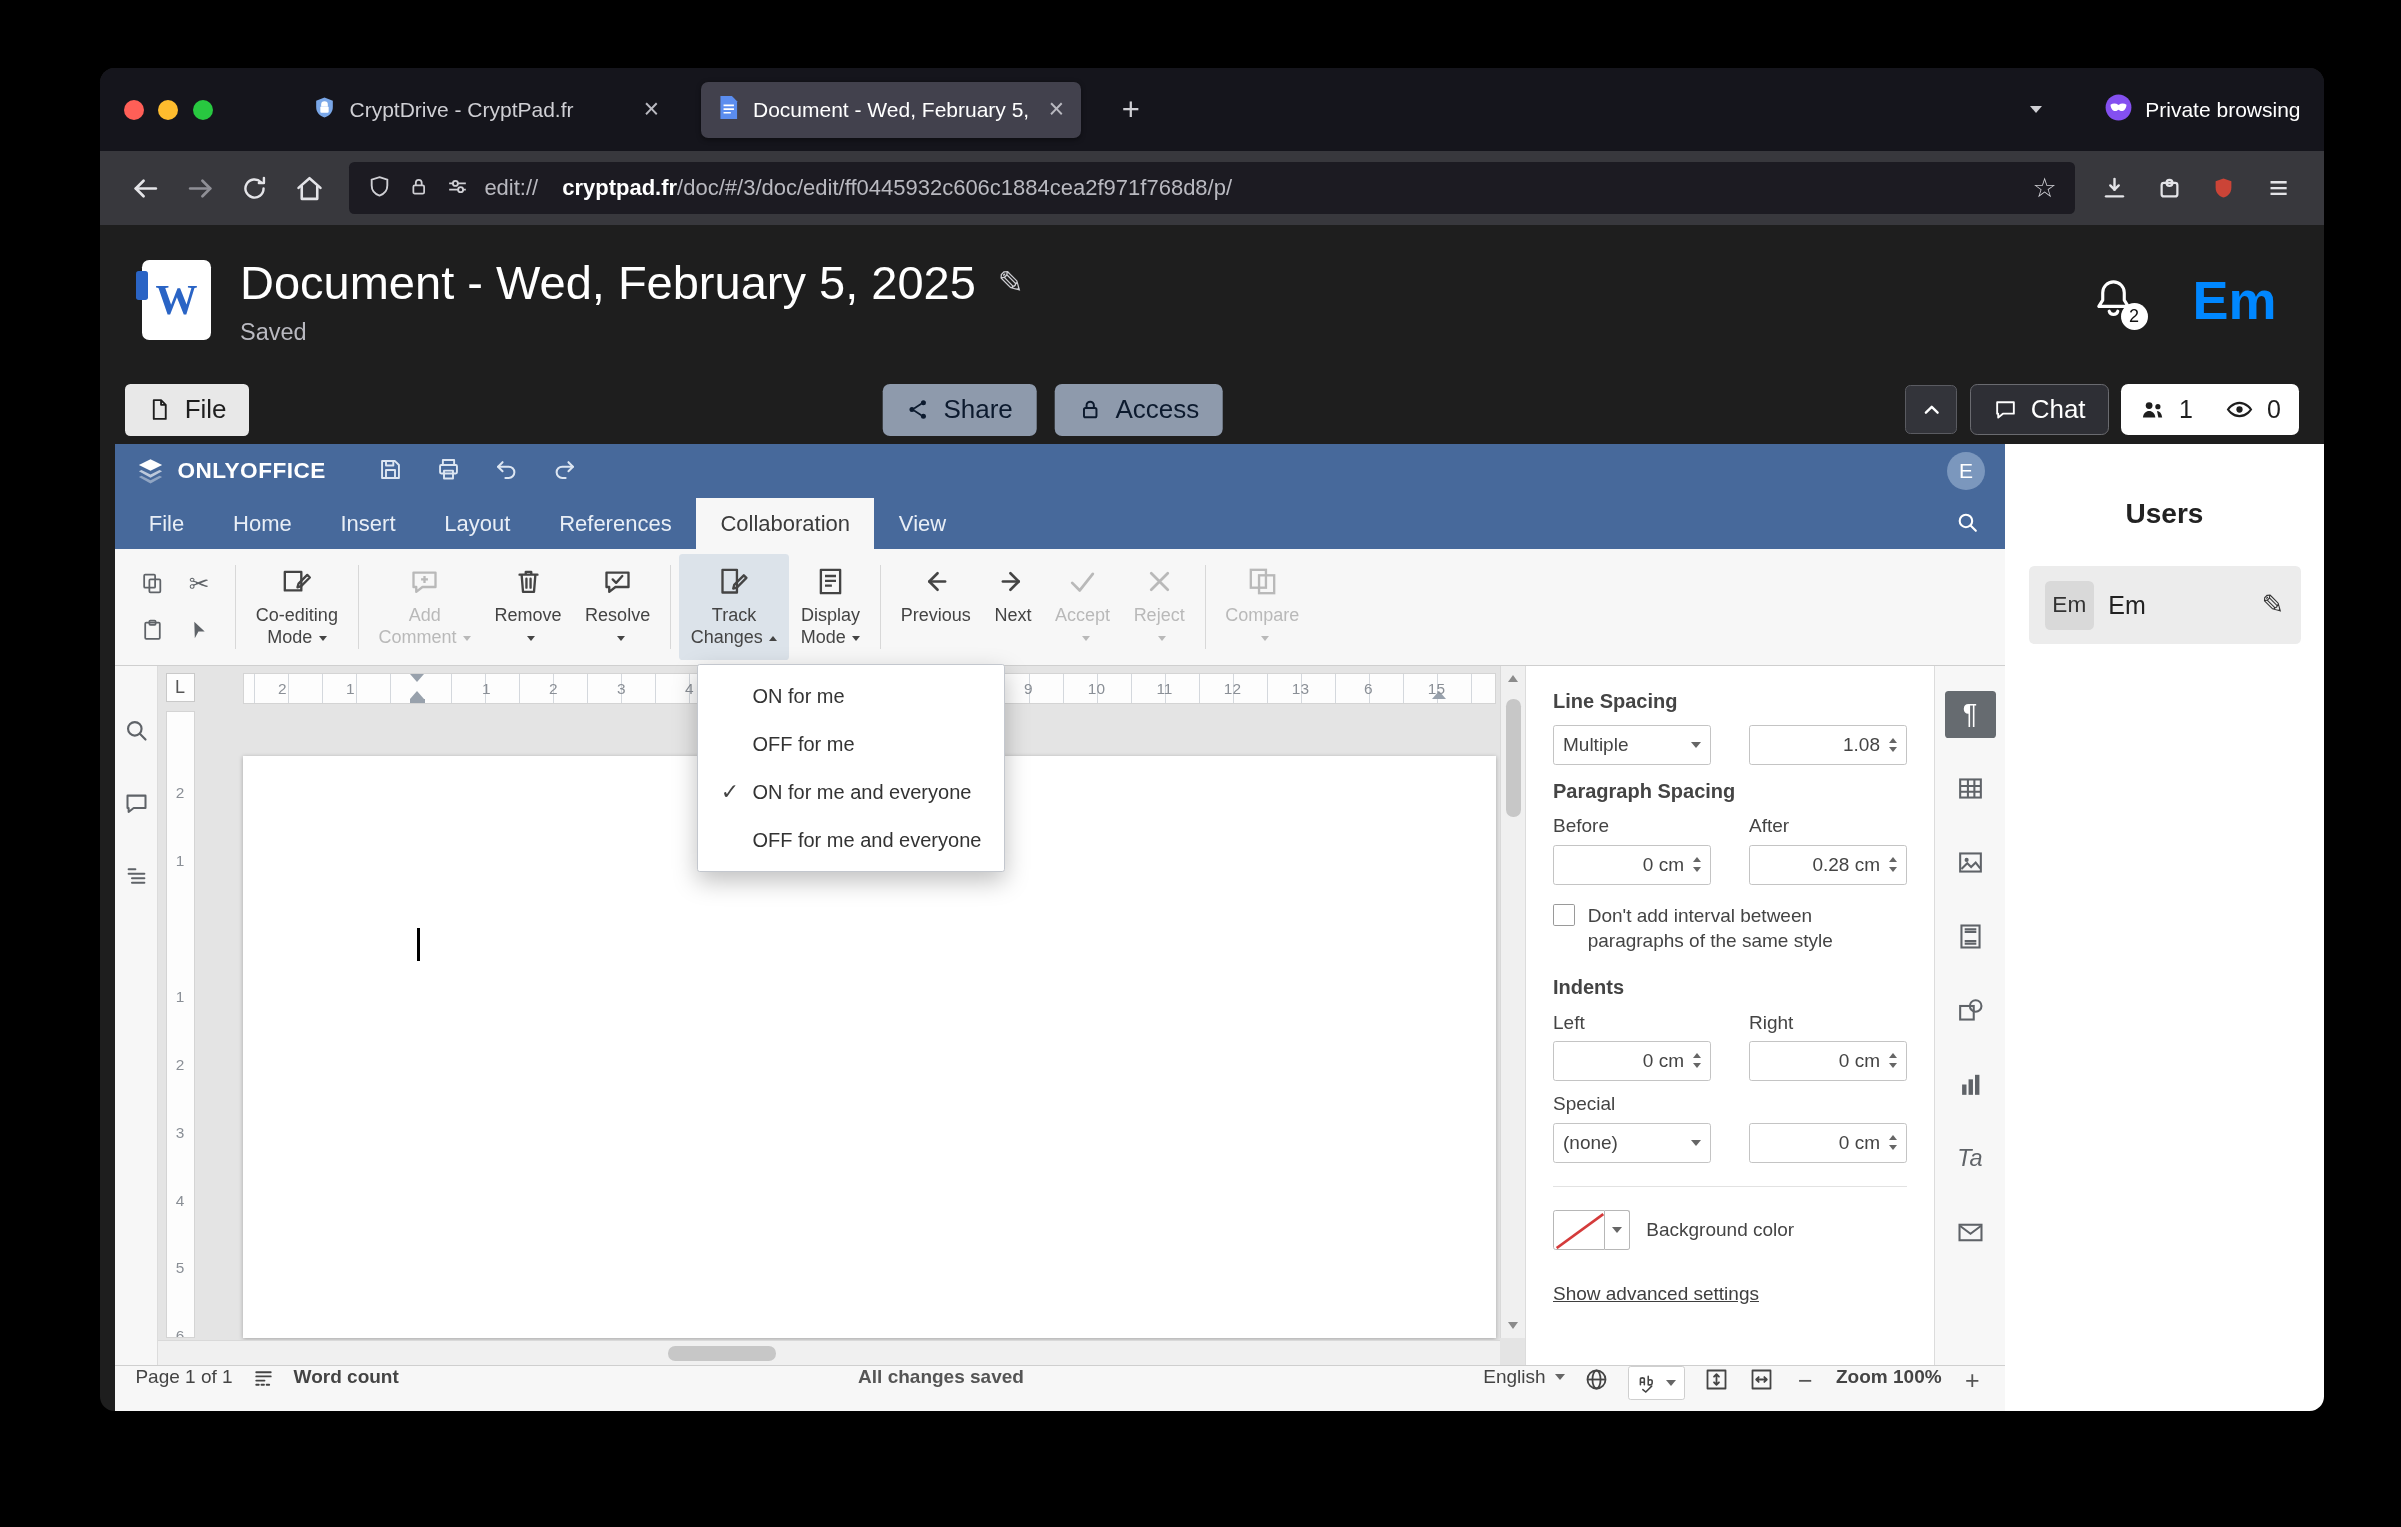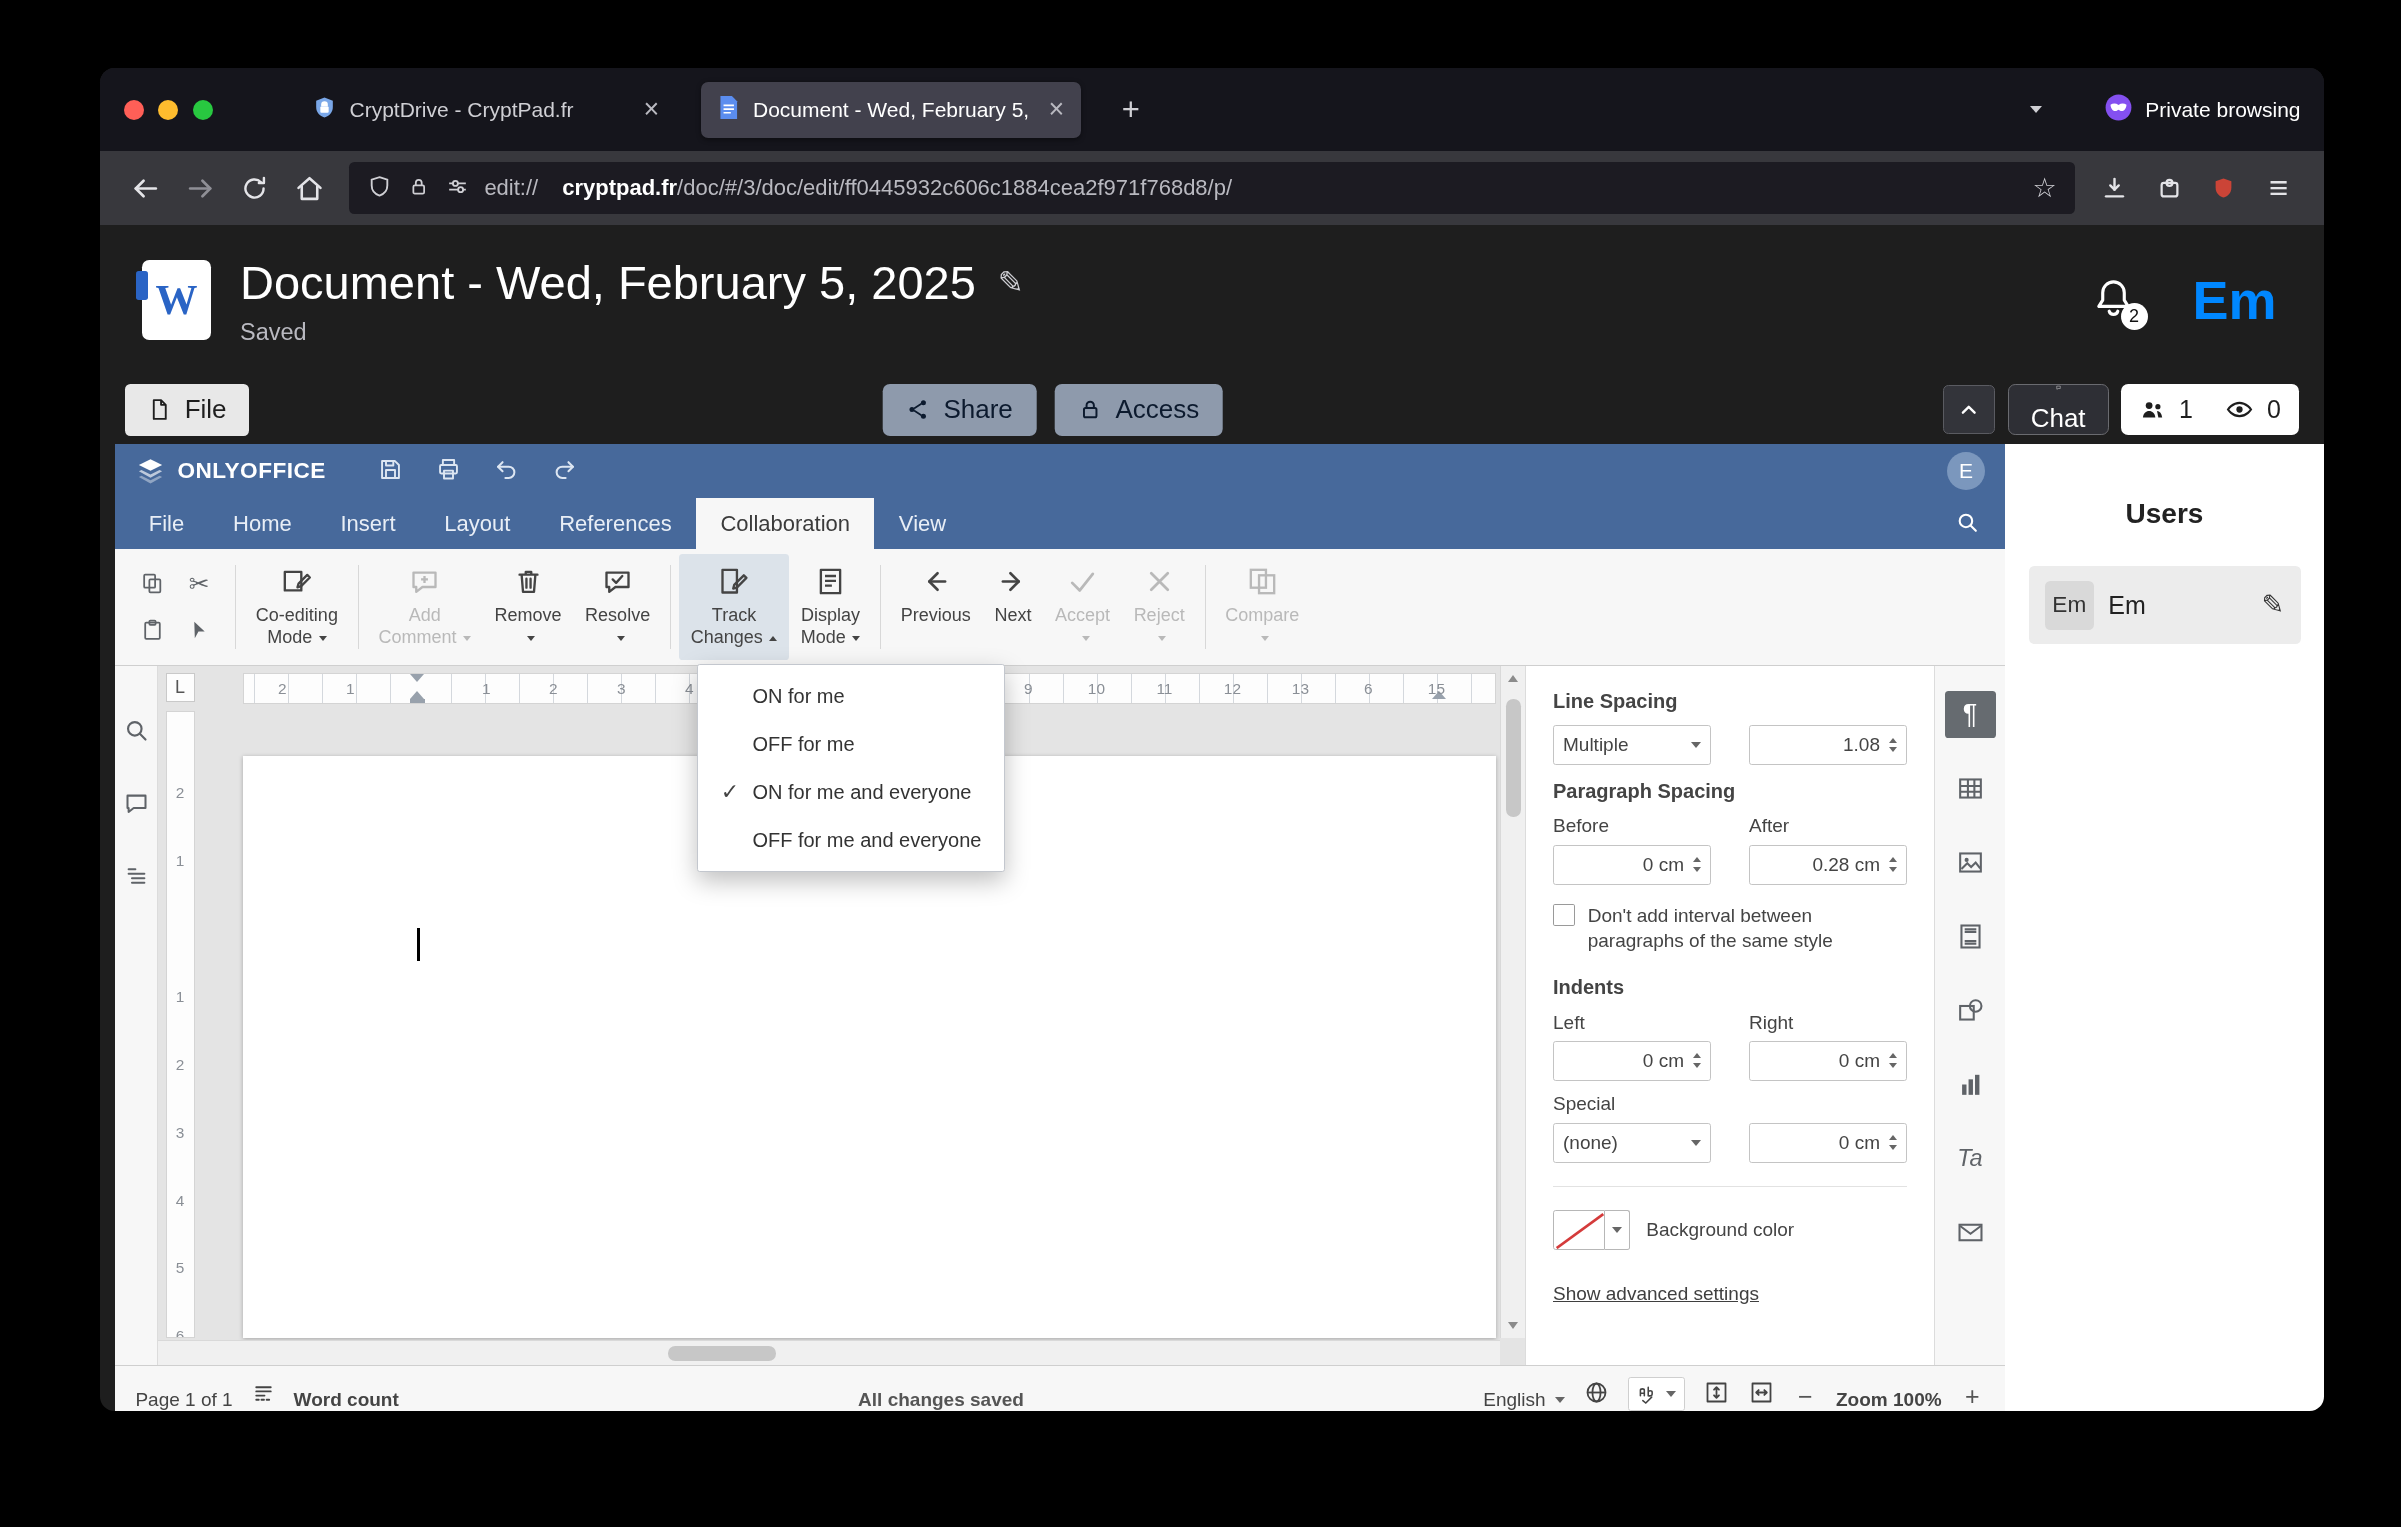--- a/index.html
+++ b/index.html
@@ -42,21 +42,21 @@
   .bell-wrap{position:relative;margin-left:auto;}
   .badge{position:absolute;right:-11px;bottom:-5.4px;width:27px;height:27px;border-radius:50%;background:#fff;color:#111;font-size:18px;display:flex;align-items:center;justify-content:center;}
   .em-account{color:#0087ff;font-size:54px;font-weight:700;margin:0 5.4px 0 27px;}
 
   .pad-toolbar{height:69px;display:flex;align-items:center;padding:0 25px;gap:14.5px;flex:0 0 auto;position:relative;}
   .btn-file{display:flex;align-items:center;gap:12.7px;background:#e8e8e8;color:#1e1e1e;height:52px;padding:0 22px;border-radius:5.4px;font-size:26px;}
   .center-group{position:absolute;left:calc((100% - 319px)/2);transform:translateX(-50%);display:flex;gap:18px;}
   .btn-slate{display:flex;align-items:center;gap:12.7px;background:#8e9aac;color:#0c1a2e;height:52px;padding:0 23.5px;border-radius:7.2px;font-size:26px;font-weight:500;}
   .right-group{margin-left:auto;display:flex;gap:12.7px;align-items:center;}
   .btn-collapse{width:52px;height:49px;background:#33343a;border:0.9px solid#5a5b61;border-radius:5.4px;display:flex;align-items:center;justify-content:center;color:#fff;}
-  .btn-chat{display:flex;align-items:center;gap:12.7px;background:#2e2f35;border:0.9px solid #6a6b70;color:#fff;height:51px;padding:0 22px;border-radius:7.2px;font-size:26px;flex-direction:column;}
+  .btn-chat{display:flex;align-items:center;gap:12.7px;background:#2e2f35;border:0.9px solid #6a6b70;color:#fff;height:51px;padding:0 22px;border-radius:7.2px;font-size:26px;}
   .btn-presence{display:flex;align-items:center;gap:12.7px;background:#fff;color:#1e1e1e;height:51px;padding:0 18px;border-radius:7.2px;font-size:25px;}
   .presence-sep{width:7.2px;}
 
   
   .main{flex:1;display:flex;min-height:0;}
   .editor{flex:1;display:flex;flex-direction:column;margin-left:15.4px;position:relative;min-width:0;background:#f7f7f7;}
   .sidebar{width:319px;background:#fff;flex:0 0 auto;display:flex;flex-direction:column;}
 
   
   .oo-top{height:54px;background:#47699b;display:flex;align-items:center;padding:0 20px;color:#fff;flex:0 0 auto;}
@@ -131,21 +131,21 @@
   .swatch{width:52px;border:0.9px solid #b7b7b7;border-radius:2.7px 0 0 2.7px;background:#fff;position:relative;overflow:hidden;}
   .swatch svg{position:absolute;inset:0;}
   .swatch-caret{width:25px;border:0.9px solid #b7b7b7;border-left:none;border-radius:0 2.7px 2.7px 0;display:flex;align-items:center;justify-content:center;}
   .advanced{margin-top:33px;text-decoration:underline;color:#3f3f3f;}
 
   .right-strip{width:71px;background:#f7f7f7;border-left:0.9px solid #dcdcdc;display:flex;flex-direction:column;align-items:center;padding-top:25px;gap:27px;color:#5f6368;flex:0 0 auto;}
   .rs-item{width:51px;height:47px;display:flex;align-items:center;justify-content:center;border-radius:3.6px;}
   .rs-item.active{background:#666b70;color:#fff;font-size:27px;}
   .ta-glyph{font-size:23.5px;font-style:italic;}
 
-  .oo-status{height:46px;background:#f7f7f7;border-top:0.9px solid #cfcfcf;display:flex;align-items:flex-end;padding:0 20px;gap:18px;font-size:19px;color:#444;flex:0 0 auto;}
+  .oo-status{height:46px;background:#f7f7f7;border-top:0.9px solid #cfcfcf;display:flex;align-items:flex-start;padding:0 20px;gap:18px;font-size:19px;color:#444;flex:0 0 auto;}
   .oo-status .center{flex:1;text-align:center;font-weight:700;color:#555;}
   .lang{display:flex;align-items:center;gap:9px;}
   .spellbox{display:flex;align-items:center;gap:7.2px;border:0.9px solid #cfcfcf;border-radius:2.7px;height:34px;padding:0 7.2px;background:#fff;}
   .zoomsign{font-size:25px;color:#555;padding:0 5.4px;}
 
   
   .users-title{font-size:28px;font-weight:700;color:#222;text-align:center;margin-top:54px;}
   .user-row{margin:36px 23.5px 0;background:#ececec;border-radius:5.4px;height:78px;display:flex;align-items:center;padding:0 16.3px;gap:14.5px;}
   .user-avatar{width:49px;height:49px;background:#d9d9d9;border-radius:5.4px;display:flex;align-items:center;justify-content:center;font-size:22.6px;color:#333;}
   .user-name{flex:1;font-size:25px;color:#222;}

